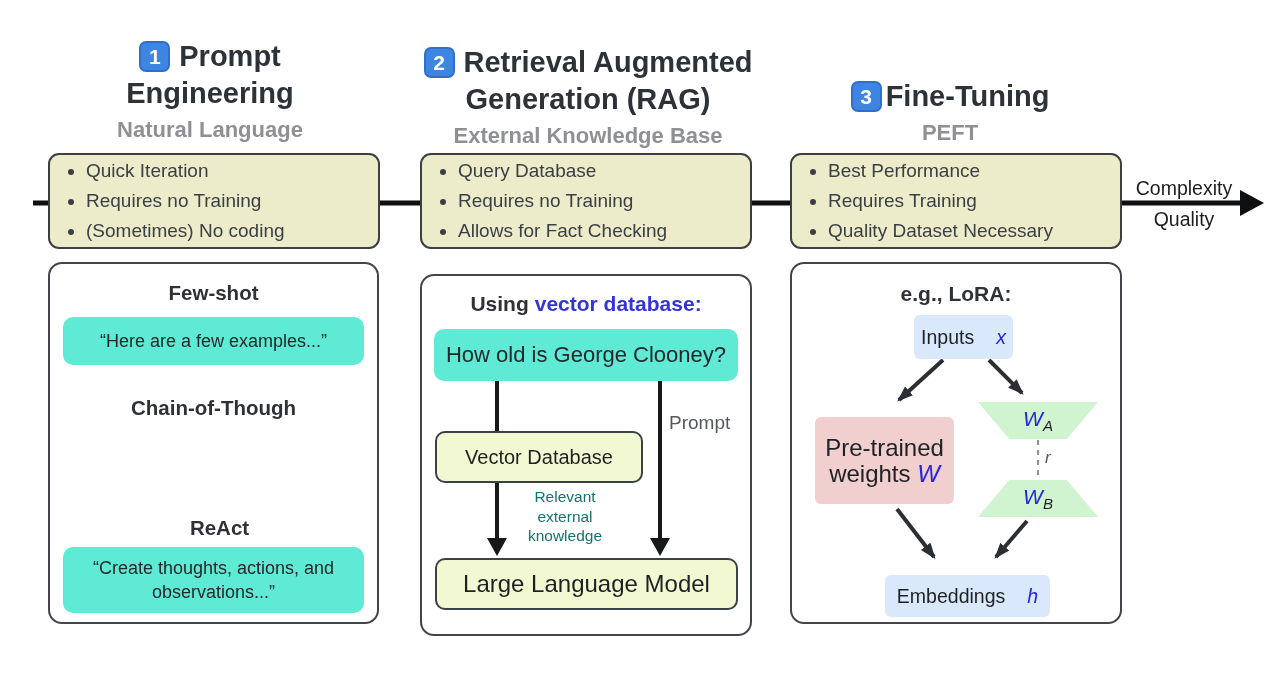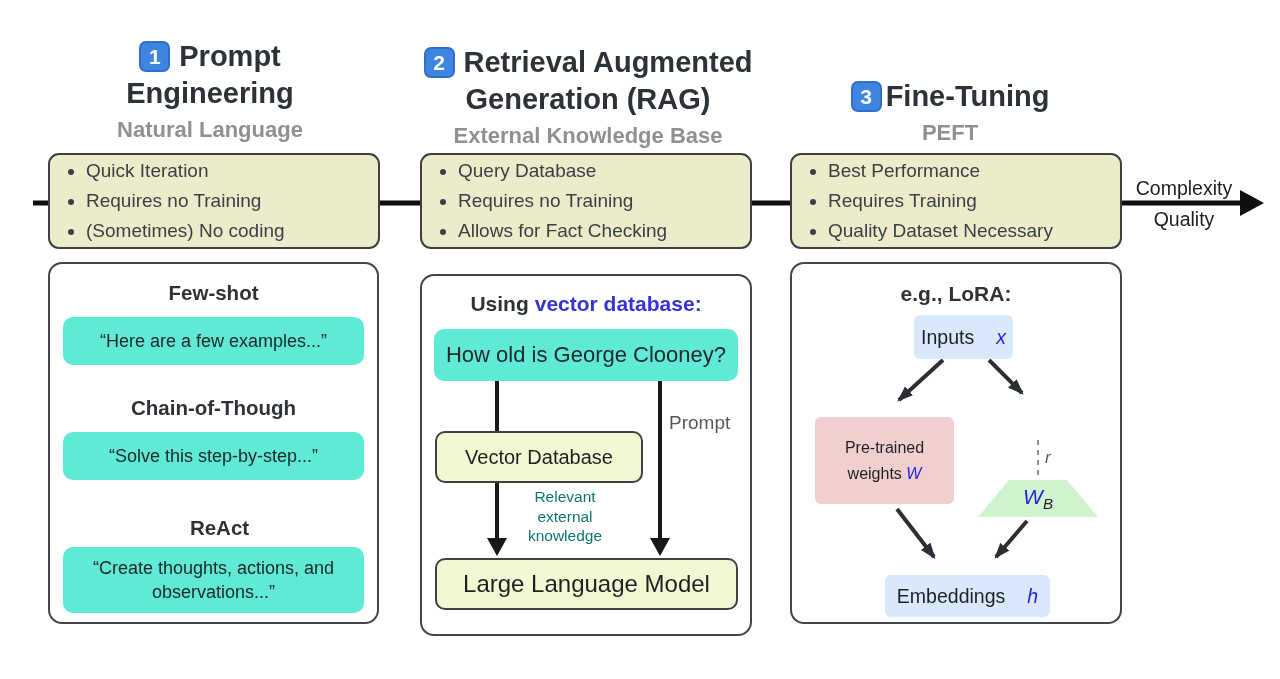--- a/index.html
+++ b/index.html
@@ -57,21 +57,21 @@
   .small-note{font-size:15.5px;line-height:19.5px;color:#0f766e;text-align:center;}
   .flow-label{font-size:19px;color:#54585e;}
 
   .node-blue{
     box-sizing:border-box;background:#d9e9fb;border-radius:6px;
     display:flex;align-items:center;justify-content:center;font-size:19.5px;color:#1e2124;gap:22px;
   }
   .node-pink{
     box-sizing:border-box;background:#f1cfce;border-radius:6px;
     display:flex;flex-direction:column;align-items:center;justify-content:center;
-    font-size:16px;line-height:26px;color:#1e2124;text-align:center;
+    font-size:24px;line-height:26px;color:#1e2124;text-align:center;
   }
   .trap{background:#d0f3d0;display:flex;align-items:center;justify-content:center;}
   .trap-down{clip-path:polygon(0 0,100% 0,74% 100%,26% 100%);}
   .trap-up{clip-path:polygon(26% 0,74% 0,100% 100%,0 100%);}
   .mvar{font-style:italic;color:#2525e0;}
   .mvar sub{font-size:0.72em;color:#1e2124;font-style:italic;}
   .trap .mvar{font-size:21px;}
   .rank{font-style:italic;font-size:17px;color:#55595f;}
 </style>
 </head>
@@ -133,21 +133,20 @@
       <li>Requires Training</li>
       <li>Quality Dataset Necessary</li>
     </ul>
   </div>
 
   <div class="abs panel" style="left:48px;top:262px;width:331px;">
     <div class="abs sec-head" style="left:0;top:17px;">Few-shot</div>
     <div class="abs quote-box" style="left:13px;top:53px;width:301px;height:48px;">“Here are a few examples...”</div>
 
     <div class="abs sec-head" style="left:0;top:132px;">Chain-of-Though</div>
-    <div class="abs quote-box" style="left:13px;top:168px;width:301px;height:48px;">“Solve this step-by-step...”</div>
 
     <div class="abs sec-head" style="left:6px;top:252px;">ReAct</div>
     <div class="abs quote-box" style="left:13px;top:283px;width:301px;height:66px;">“Create thoughts, actions, and observations...”</div>
   </div>
 
   <div class="abs panel" style="left:420px;top:274px;">
     <svg class="panel-svg" width="328" height="358" viewBox="0 0 328 358">
       <line x1="75" y1="103" x2="75" y2="263" stroke="#17181a" stroke-width="4"></line>
       <polygon points="65,262 85,262 75,280" fill="#17181a"></polygon>
       <line x1="238" y1="103" x2="238" y2="263" stroke="#17181a" stroke-width="4"></line>
@@ -181,20 +180,23 @@
     <div class="abs node-blue" style="left:122px;top:51px;width:99px;height:44px;">
       <span>Inputs</span>
         <span class="mvar">x</span>
     </div>
 
     <div class="abs node-pink" style="left:23px;top:153px;width:139px;height:87px;">
       <span>Pre-trained</span>
       <span><span>weights</span>&nbsp;<span class="mvar">W</span></span>
     </div>
 
+    <div class="abs trap trap-down" style="left:186px;top:138px;width:120px;height:37px;">
+      <span class="mvar"><span>W</span><sub>A</sub></span>
+    </div>
     <div class="abs rank" style="left:253px;top:184px;">r</div>
     <div class="abs trap trap-up" style="left:186px;top:216px;width:120px;height:37px;">
       <span class="mvar"><span>W</span><sub>B</sub></span>
     </div>
 
     <div class="abs node-blue" style="left:93px;top:311px;width:165px;height:42px;">
       <span>Embeddings</span>
         <span class="mvar">h</span>
     </div>
   </div>

